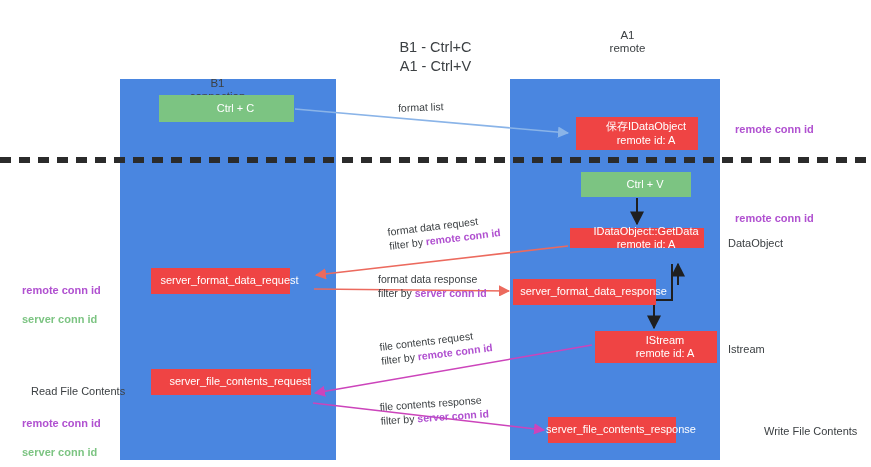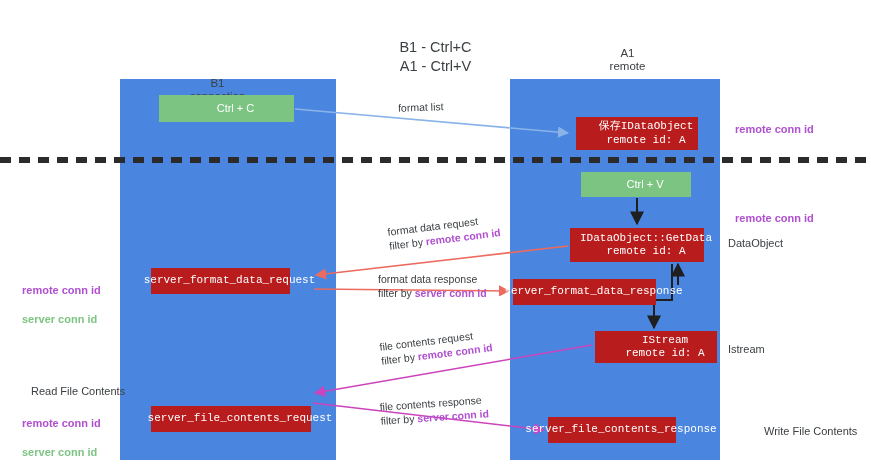--- a/index.html
+++ b/index.html
@@ -25,48 +25,48 @@
     white-space:pre-line;
     margin-top:32px;
   }
 
   
   .col-head{
     text-align:center;font-size:11.5px;line-height:13px;color:#3c4043;
     white-space:pre-line;
   }
   #head-b1{left:155px;top:65px;width:125px;margin-top:12px;}
-  #head-a1{left:545px;top:47px;width:165px;}
+  #head-a1{left:545px;top:29px;width:165px;}
 
   
   .lane{background:#4a86e0;}
   #lane-b1{left:120px;top:79px;width:216px;height:381px;}
   #lane-a1{left:510px;top:79px;width:210px;height:381px;}
 
   
   .box{
     box-sizing:border-box;
     display:flex;flex-direction:column;
     align-items:center;justify-content:center;
     color:#ffffff;font-size:11px;line-height:13.5px;
     text-align:center;
     padding-left:18px;
   }
   .box.green{background:#7cc482;}
-  .box.orange{background:#b91c1c;font-family:Liberation Mono, monospace;}
+  .box.orange{background:#ef4444;}
   .box .l2{font-size:11px;line-height:13.5px;}
 
   #box-ctrlc{left:159px;top:95px;width:135px;height:27px;}
   #box-idataobject{left:576px;top:117px;width:122px;height:33px;}
   #box-ctrlv{left:581px;top:172px;width:110px;height:25px;}
-  #box-getdata{left:570px;top:228px;width:134px;height:34px;align-items:center;}
+  #box-getdata{left:570px;top:228px;width:134px;height:20px;align-items:center;}
   #box-sfdreq{left:151px;top:268px;width:139px;height:26px;}
   #box-sfdresp{left:513px;top:279px;width:143px;height:26px;}
   #box-istream{left:595px;top:331px;width:122px;height:32px;}
-  #box-sfcreq{left:151px;top:406px;width:160px;height:26px;align-items:center;}
+  #box-sfcreq{left:151px;top:369px;width:160px;height:26px;align-items:center;}
   #box-sfcresp{left:548px;top:417px;width:128px;height:26px;}
 
   
   #dashline{
     left:0px;top:157px;width:871px;height:6px;
     background-image:repeating-linear-gradient(to right,#2b2b2b 0px,#2b2b2b 11px,rgba(0,0,0,0) 11px,rgba(0,0,0,0) 19px);
   }
 
   
   .annot{font-size:11px;line-height:14.5px;color:#3c4043;white-space:pre-line;}

